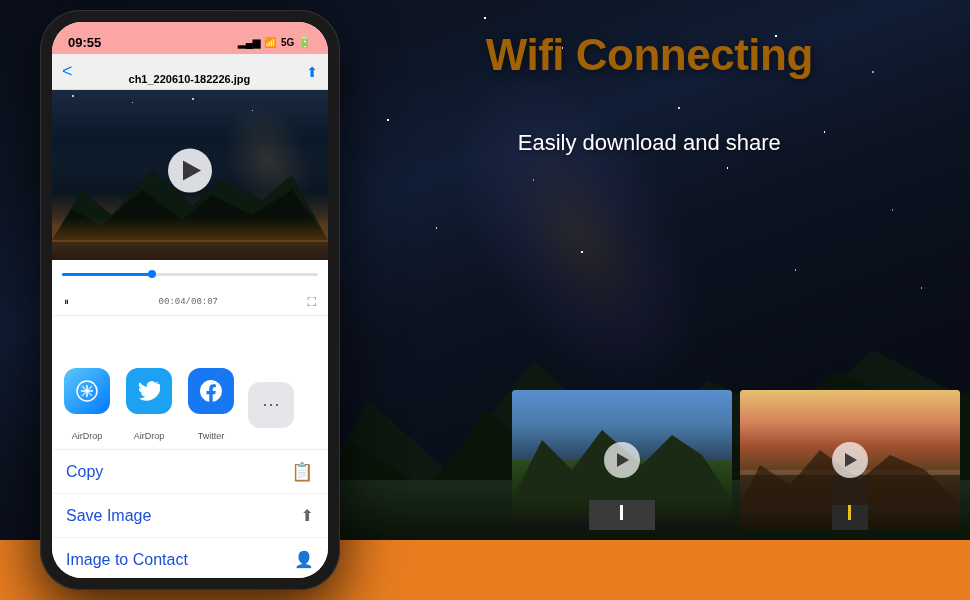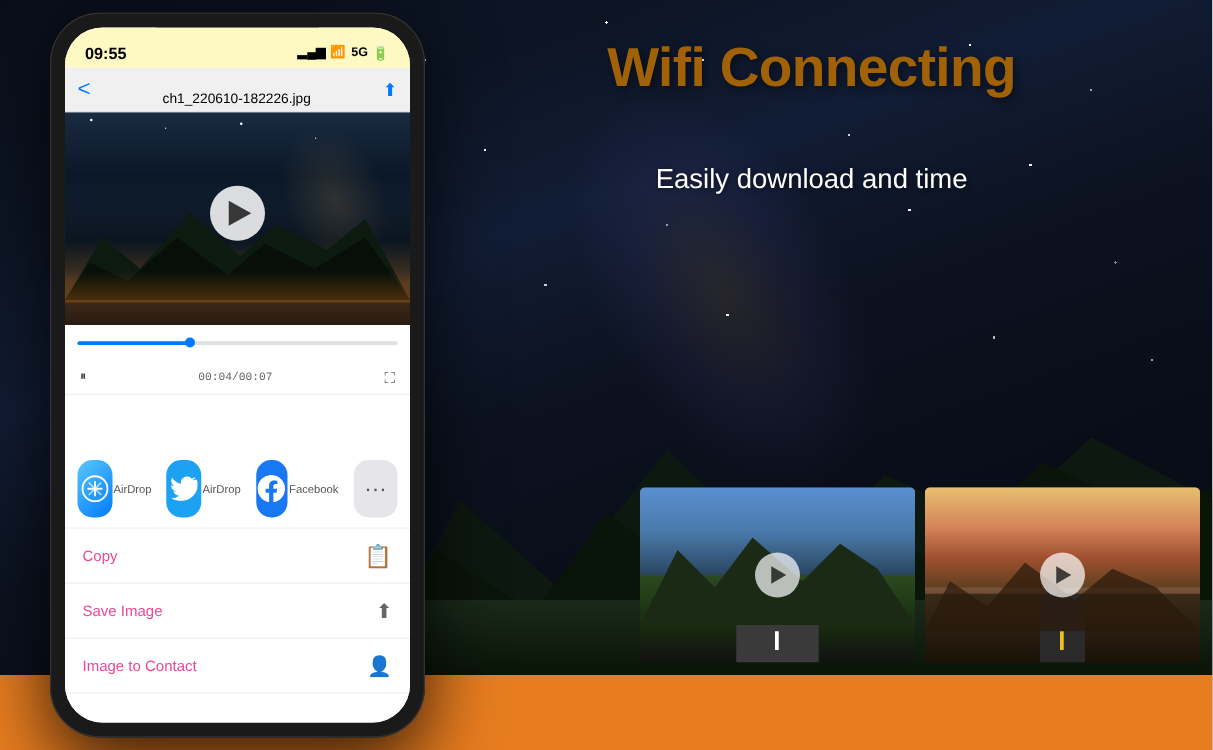--- a/index.html
+++ b/index.html
@@ -187,21 +187,21 @@
       height: 100%;
       background: #ffffff;
       border-radius: 30px;
       overflow: hidden;
       position: relative;
     }
 
     
     .status-bar {
       height: 32px;
-      background: #fef9c3;
+      background: #fca5a5;
       display: flex;
       align-items: center;
       justify-content: space-between;
       padding: 8px 16px 0;
       font-size: 12px;
       font-weight: 600;
       color: #000;
       position: relative;
       z-index: 10;
     }
@@ -221,21 +221,21 @@
       border-bottom: 1px solid #ddd;
       gap: 8px;
     }
 
     .back-arrow {
       font-size: 18px;
       color: #007aff;
       font-weight: 300;
     }
 
-    .filename { flex: 1; text-align: center; font-size: 11px; color: #000; font-weight: 400; margin-top: 14px; }
+    .filename { flex: 1; text-align: center; font-size: 11px; color: #000; font-weight: 700; margin-top: 14px; }
 
     
     .phone-video {
       height: 170px;
       background: linear-gradient(180deg, #2a3a50 0%, #1a2535 30%, #0a1520 60%, #4a3520 80%, #2a1a10 100%);
       position: relative;
       overflow: hidden;
     }
 
     .play-btn {
@@ -323,23 +323,23 @@
       background: #fff;
       padding: 12px 10px 8px;
       display: flex;
       gap: 12px;
       align-items: center;
       border-bottom: 1px solid #eee;
     }
 
     .share-icon-item {
       display: flex;
-      flex-direction: row;
-      align-items: center;
-      gap: 1px;
+      flex-direction: column;
+      align-items: center;
+      gap: 17px;
       min-width: 50px;
     }
 
     .share-icon-circle {
       width: 46px;
       height: 46px;
       border-radius: 12px;
       display: flex;
       align-items: center;
       justify-content: center;
@@ -372,21 +372,21 @@
 
     .share-menu-item {
       height: 44px;
       display: flex;
       align-items: center;
       padding: 0 14px;
       justify-content: space-between;
       border-bottom: 1px solid #f0f0f0;
     }
 
-    .share-menu-label { font-size: 12px; color: #ec4899; text-align: right; }
+    .share-menu-label { font-size: 16px; color: #1d4ed8; text-align: right; }
 
     .share-menu-icon {
       font-size: 18px;
       color: #666;
     }
   </style>
 </head>
 <body>
 
 <div class="bg"></div>
@@ -405,21 +405,21 @@
 </div>
 
 <div class="orange-bar"></div>
 
 <div class="text-area">
   <div class="main-title">
     <span>Wifi Connecting</span><br>
   </div>
   <div class="sub-title">
     <br>
-    <span>Easily download and time</span>
+    <span>Easily download and share</span>
   </div>
 </div>
 
 <div class="video-thumbnails">
   <div class="video-thumb video-thumb-1">
 
     <div style="position:absolute;top:0;left:0;right:0;height:70px;background:linear-gradient(180deg,#5a8fd0 0%,#4a7aaa 50%,#2a4560 100%);"></div>
     <div style="position:absolute;bottom:0;left:0;right:0;height:70px;background:linear-gradient(180deg,#2d4a20 0%,#1a3010 50%,#111 100%);"></div>
 
     <div style="position:absolute;bottom:0;left:35%;right:35%;height:50px;background:#3a3a3a;"></div>
@@ -532,21 +532,21 @@
             </svg>
           </div>
           <span class="share-label">AirDrop</span>
         </div>
         <div class="share-icon-item">
           <div class="share-icon-circle facebook">
             <svg width="22" height="22" viewBox="0 0 22 22" fill="white">
               <path d="M22 11A11 11 0 1 0 9.28 21.85V14.2H6.5V11h2.78V8.59c0-2.74 1.63-4.25 4.13-4.25 1.2 0 2.45.21 2.45.21v2.7h-1.38c-1.36 0-1.78.84-1.78 1.7V11h3.03l-.48 3.2h-2.55v7.65A11 11 0 0 0 22 11z"></path>
             </svg>
           </div>
-          <span class="share-label">Facebook</span>
+          <span class="share-label">Twitter</span>
         </div>
         <div class="more-icon">···</div>
       </div>
 
       <div class="share-menu">
         <div class="share-menu-item">
           <span class="share-menu-label">Copy</span>
           <span class="share-menu-icon">📋</span>
         </div>
         <div class="share-menu-item">

